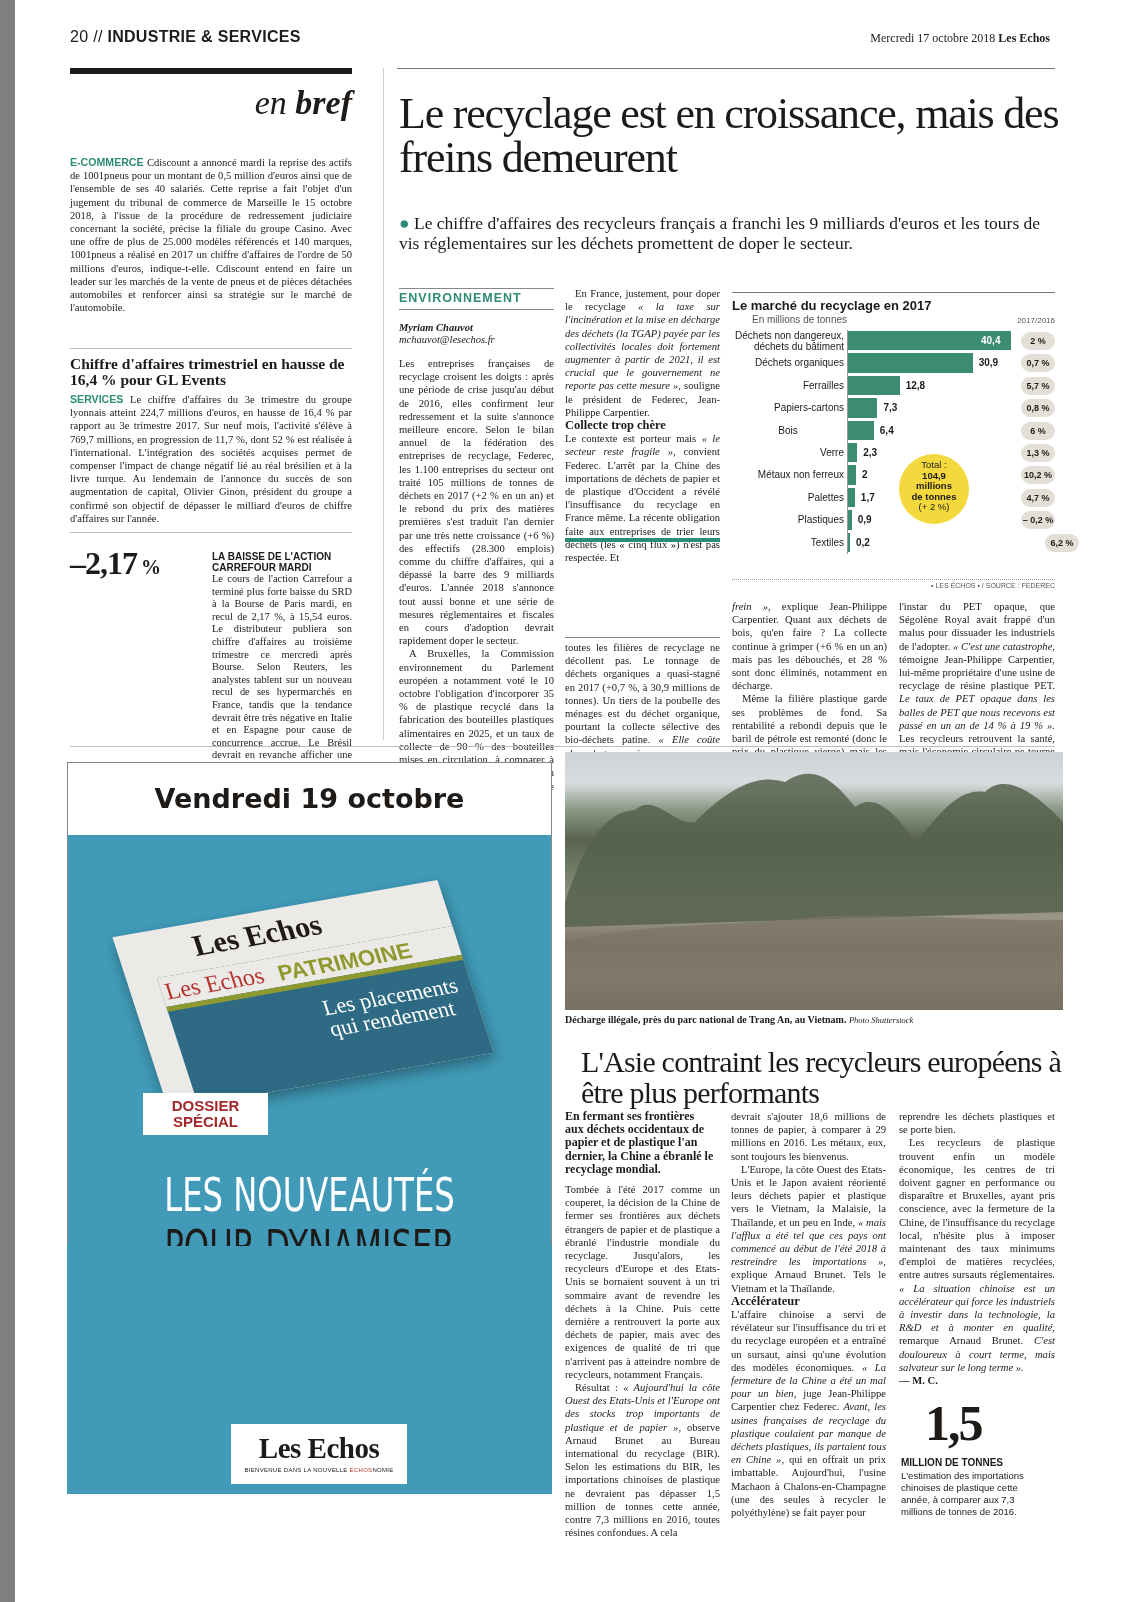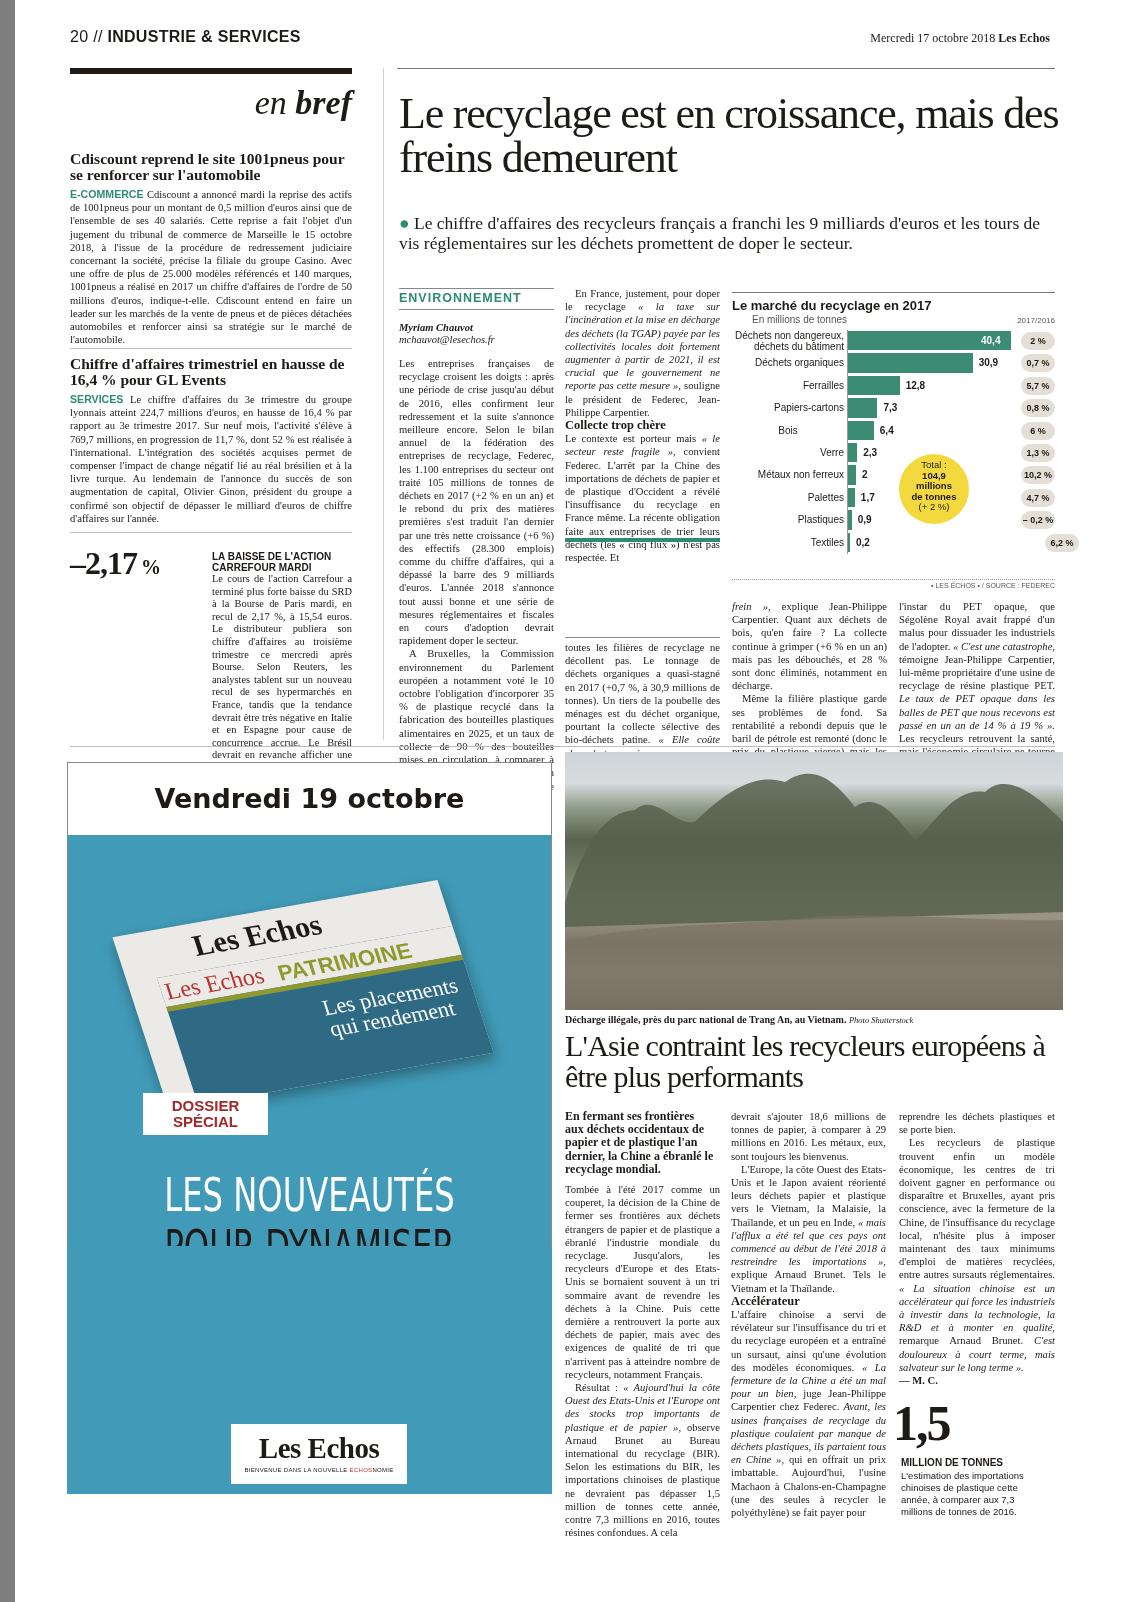--- a/index.html
+++ b/index.html
@@ -61,21 +61,20 @@
     <b>Les Echos</b>
   </div>
 
   <div class="abs" style="left:55px;top:68px;width:282px;height:6px;background:#1e1a17;"></div>
   <div class="abs" style="left:55px;top:84px;width:282px;text-align:right;font-size:34px;font-style:italic;">
     <span>en</span>
     <b style="font-weight:900;">bref</b>
   </div>
 
   <div class="abs" style="left:55px;top:151px;width:282px;">
-    <div class="brief-title">Cdiscount reprend le site 1001pneus pour se renforcer sur l'automobile</div>
     <div class="txt" style="margin-top:5px;">
       <span class="kicker">E-COMMERCE</span>
       <span>Cdiscount a annoncé mardi la reprise des actifs de 1001pneus pour un montant de 0,5 million d'euros ainsi que de l'ensemble de ses 40 salariés. Cette reprise a fait l'objet d'un jugement du tribunal de commerce de Marseille le 15 octobre 2018, à l'issue de la procédure de redressement judiciaire concernant la société, précise la filiale du groupe Casino. Avec une offre de plus de 25.000 modèles référencés et 140 marques, 1001pneus a réalisé en 2017 un chiffre d'affaires de l'ordre de 50 millions d'euros, indique-t-elle. Cdiscount entend en faire un leader sur les marchés de la vente de pneus et de pièces détachées automobiles et renforcer ainsi sa stratégie sur le marché de l'automobile.</span>
     </div>
   </div>
   <div class="rule" style="left:55px;top:348px;width:282px;"></div>
 
   <div class="abs" style="left:55px;top:356px;width:282px;">
     <div class="brief-title">Chiffre d'affaires trimestriel en hausse de 16,4 % pour GL Events</div>
     <div class="txt" style="margin-top:5px;">
@@ -231,38 +230,38 @@
 
   <div class="abs photo">
     <svg width="498" height="258">
       <path d="M0,150 C20,90 40,60 70,58 C90,40 110,75 130,70 C160,40 190,20 220,30 C250,10 270,30 290,55 C310,40 330,60 350,90 C370,70 390,35 420,40 C440,20 470,40 498,70 L498,160 L0,175 Z" fill="#56624e" opacity="0.85"></path>
       <path d="M0,190 C80,170 160,175 250,165 C330,160 420,170 498,168 L498,258 L0,258 Z" fill="#7a7466" opacity="0.7"></path>
     </svg>
   </div>
   <div class="abs caption serif" style="left:550px;top:1014px;width:498px;">
     <b>Décharge illégale, près du parc national de Trang An, au Vietnam.</b> <i style="font-size:8.5px;">Photo Shutterstock</i>
   </div>
-  <h2 class="abs headline2 serif" style="left:550px;top:1030px;width:500px;margin:0;font-weight:normal;">L'Asie contraint les recycleurs européens à être plus performants</h2>
+  <h2 class="abs headline2 serif" style="left:550px;top:1030px;width:500px;margin:16px;font-weight:normal;">L'Asie contraint les recycleurs européens à être plus performants</h2>
 
   <div class="abs lead2 serif" style="left:550px;top:1110px;width:150px;">En fermant ses frontières aux déchets occidentaux de papier et de plastique l'an dernier, la Chine a ébranlé le recyclage mondial.</div>
   <div class="abs txt" style="left:550px;top:1183px;width:155px;">
     <p>Tombée à l'été 2017 comme un couperet, la décision de la Chine de fermer ses frontières aux déchets étrangers de papier et de plastique a ébranlé l'industrie mondiale du recyclage. Jusqu'alors, les recycleurs d'Europe et des Etats-Unis se bornaient souvent à un tri sommaire avant de revendre les déchets à la Chine. Puis cette dernière a rentrouvert la porte aux déchets de papier, mais avec des exigences de qualité de tri que n'arrivent pas à atteindre nombre de recycleurs, notamment Français.</p>
     <p class="ind"><span>Résultat : </span><i>« Aujourd'hui la côte Ouest des Etats-Unis et l'Europe ont des stocks trop importants de plastique et de papier »</i><span>, observe Arnaud Brunet au Bureau international du recyclage (BIR). Selon les estimations du BIR, les importations chinoises de plastique ne devraient pas dépasser 1,5 million de tonnes cette année, contre 7,3 millions en 2016, toutes résines confondues. A cela</span></p>
   </div>
 
   <div class="abs txt" style="left:716px;top:1110px;width:155px;">
     <p>devrait s'ajouter 18,6 millions de tonnes de papier, à comparer à 29 millions en 2016. Les métaux, eux, sont toujours les bienvenus.</p>
     <p class="ind"><span>L'Europe, la côte Ouest des Etats-Unis et le Japon avaient réorienté leurs déchets papier et plastique vers le Vietnam, la Malaisie, la Thaïlande, et un peu en Inde, </span><i>« mais l'afflux a été tel que ces pays ont commencé au début de l'été 2018 à restreindre les importations »</i><span>, explique Arnaud Brunet. Tels le Vietnam et la Thaïlande.</span></p>
     <p class="subhead">Accélérateur</p>
     <p><span>L'affaire chinoise a servi de révélateur sur l'insuffisance du tri et du recyclage européen et a entraîné un sursaut, ainsi qu'une évolution des modèles économiques. </span><i>« La fermeture de la Chine a été un mal pour un bien</i><span>, juge Jean-Philippe Carpentier chez Federec. </span><i>Avant, les usines françaises de recyclage du plastique coulaient par manque de déchets plastiques, ils partaient tous en Chine »</i><span>, qui en offrait un prix imbattable. Aujourd'hui, l'usine Machaon à Chalons-en-Champagne (une des seules à recycler le polyéthylène) se fait payer pour</span></p>
   </div>
 
   <div class="abs txt" style="left:884px;top:1110px;width:156px;">
     <p>reprendre les déchets plastiques et se porte bien.</p>
     <p class="ind"><span>Les recycleurs de plastique trouvent enfin un modèle économique, les centres de tri doivent gagner en performance ou disparaître et Bruxelles, ayant pris conscience, avec la fermeture de la Chine, de l'insuffisance du recyclage local, n'hésite plus à imposer maintenant des taux minimums d'emploi de matières recyclées, entre autres sursauts réglementaires. </span><i>« La situation chinoise est un accélérateur qui force les industriels à investir dans la technologie, la R&amp;D et à monter en qualité</i><span>, remarque Arnaud Brunet. </span><i>C'est douloureux à court terme, mais salvateur sur le long terme ».</i></p>
     <p style="font-weight:bold;">— M. C.</p>
   </div>
 
-  <div class="abs serif" style="left:878px;top:1398px;font-size:50px;font-weight:bold;letter-spacing:-2px;line-height:50px;">1,5</div>
+  <div class="abs serif" style="left:910px;top:1398px;font-size:50px;font-weight:bold;letter-spacing:-2px;line-height:50px;">1,5</div>
   <div class="abs sans" style="left:886px;top:1457px;width:150px;font-weight:bold;font-size:10px;">MILLION DE TONNES</div>
   <div class="abs sans" style="left:886px;top:1470px;width:130px;font-size:9.5px;line-height:12px;">L'estimation des importations chinoises de plastique cette année, à comparer aux 7,3 millions de tonnes de 2016.</div>
 
 </div>
 
 </body></html>

